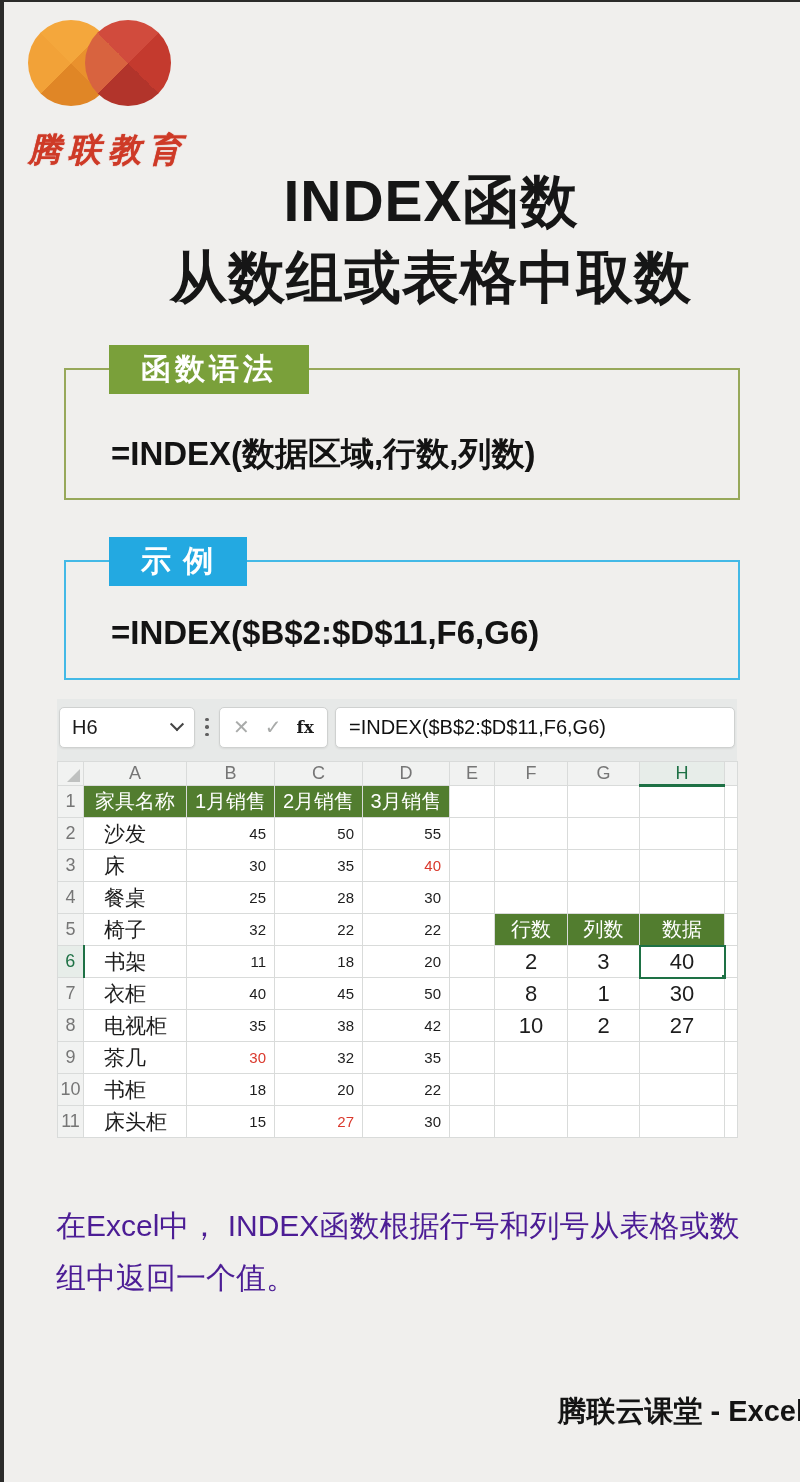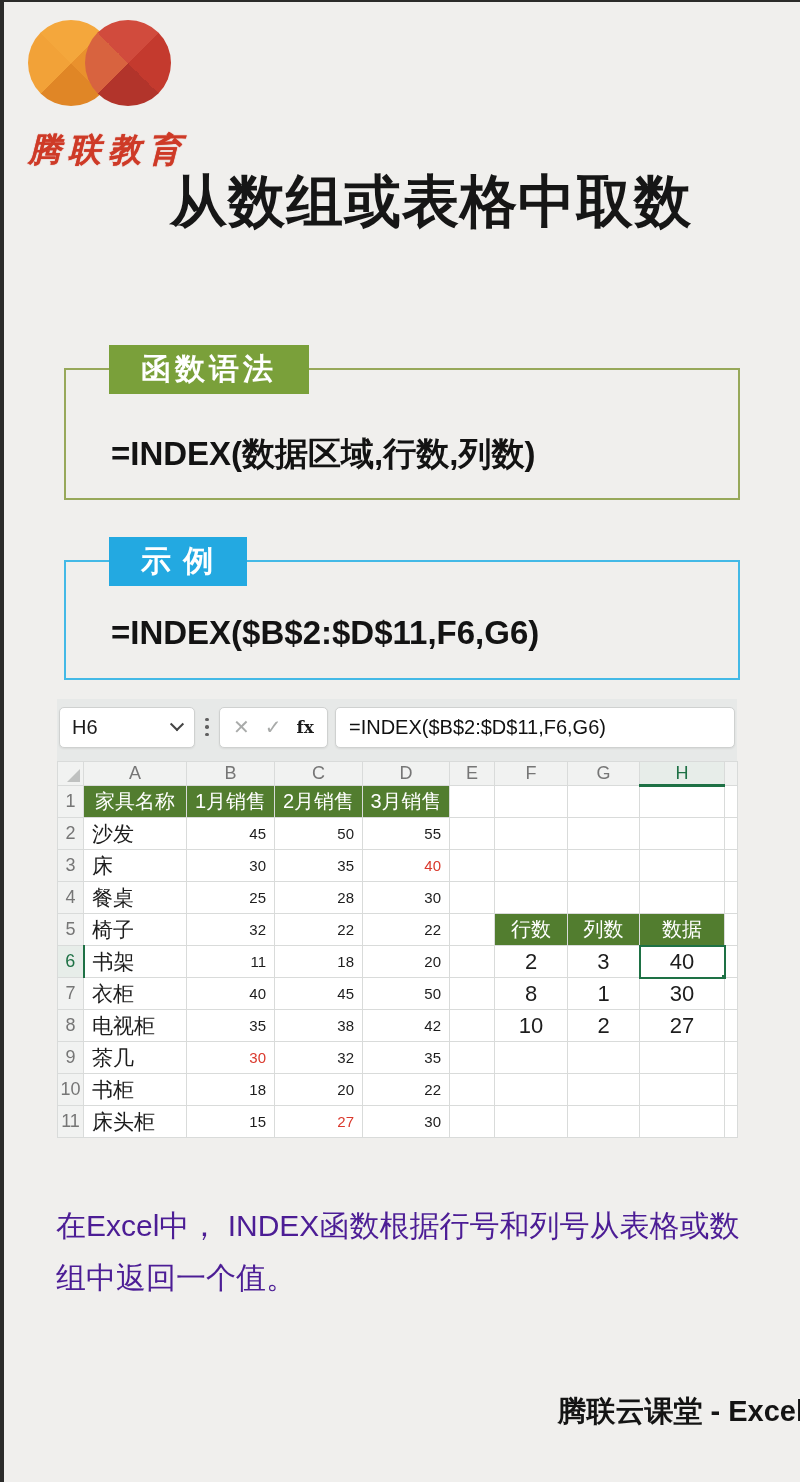--- a/index.html
+++ b/index.html
@@ -54,21 +54,21 @@
     font-size:21px;color:#1d1d1d;}
   table.grid td,table.grid th{border:1px solid #d9dbda;height:32px;overflow:hidden;white-space:nowrap;font-weight:normal;}
   tr.chr th{height:24px;}
   .hd{background:#f1f2f1;color:#767676;font-size:18px;text-align:center;border:1px solid #d2d4d3;}
   .hA{background:#e7ede9;color:#1e7145;border-bottom:3px solid #1e7145 !important;}
   .rA{background:#e7ede9;color:#1e7145;border-right:2px solid #1e7145 !important;}
   .corner{position:relative;}
   .tri{position:absolute;right:3px;bottom:3px;width:0;height:0;border-left:13px solid transparent;border-bottom:13px solid #bfc1c0;}
   .g{background:#527d2f;color:#fff;text-align:center;font-size:20px;font-weight:500;border:1.5px solid #262626;}
   .b{border:1.5px solid #262626;}
-  .nm{text-align:left;padding-left:8px;font-size:21px;font-family:Liberation Serif, serif;}
+  .nm{text-align:left;padding-left:20px;font-size:21px;font-family:Liberation Serif, serif;}
   .nu{text-align:right;padding-right:8px;font-size:15px;}
   .ct{text-align:center;font-size:22px;}
   .red{color:#da392d;}
   .act{position:relative;border:2.5px solid #1e7145 !important;}
   .handle{position:absolute;right:-5px;bottom:-5px;width:9px;height:9px;background:#1e7145;border:2px solid #fff;z-index:3;}
   .sl{background:#fff;}
 
   
   .desc{position:absolute;left:56px;top:1200px;width:700px;font-size:30px;line-height:1.73;color:#4c1d95;font-weight:500;}
   .footer{position:absolute;left:4px;top:1392px;width:100%;text-align:right;font-size:29px;font-weight:600;color:#141414;}
@@ -77,20 +77,21 @@
 <body>
 
 <div id="page">
   <div class="logo">
     <div class="c1"></div>
     <div class="c2"></div>
     <div class="logo-text">腾联教育</div>
   </div>
 
   <div class="title">
+    <div>INDEX函数</div>
     <div>从数组或表格中取数</div>
   </div>
 
   <div class="panel syntax">
     <div class="plabel green">函数语法</div>
     <div class="pformula">=INDEX(数据区域,行数,列数)</div>
   </div>
 
   <div class="panel example">
     <div class="plabel blue">示 例</div>

